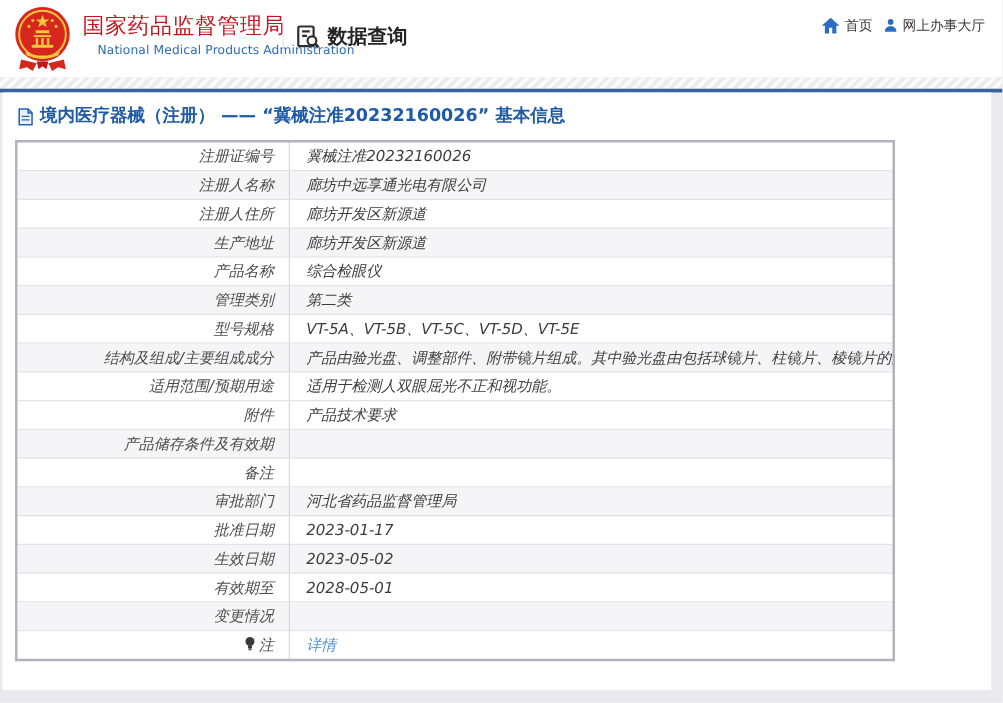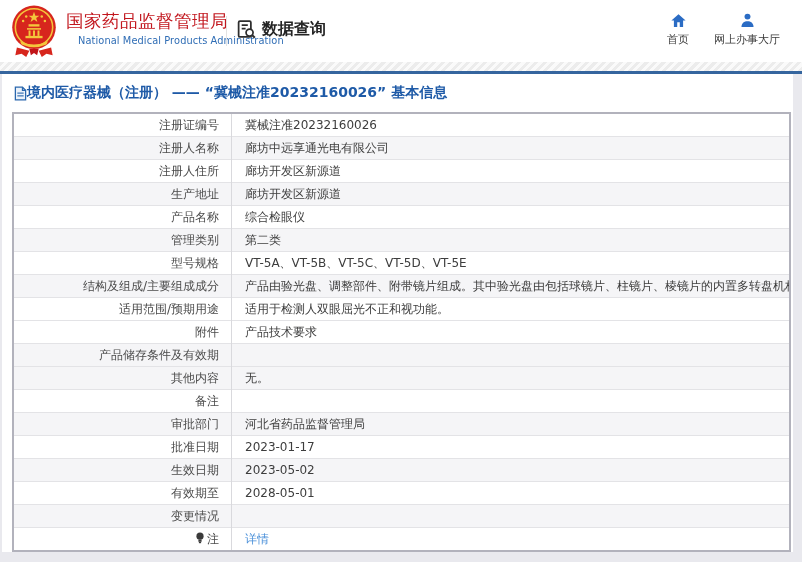--- a/index.html
+++ b/index.html
@@ -8,38 +8,38 @@
 
   
   .header{position:absolute;top:0;left:0;width:802px;height:62px;background:#fff;}
   .emblem{position:absolute;left:9px;top:4px;width:50px;height:56px;}
   .brand{position:absolute;left:66px;top:11px;}
   .brand-cn{font-size:17.5px;font-weight:normal;color:var(--brand-red,#c2171e);letter-spacing:0.5px;line-height:1.2;}
   .brand-en{font-size:9.8px;color:var(--brand-blue,#2f6db5);margin-top:3px;letter-spacing:0.1px;margin-left:12px;}
   .header-divider{position:absolute;left:226px;top:16px;width:1px;height:30px;background:#e3e3e3;}
   .dq{position:absolute;left:236px;top:19px;display:flex;align-items:center;gap:5px;cursor:pointer;}
   .dq-label{font-size:16px;font-weight:bold;color:#242424;}
-  .nav-item{position:absolute;top:12px;display:flex;flex-direction:column;align-items:center;gap:3px;cursor:pointer;}
+  .nav-item{position:absolute;top:12px;display:flex;flex-direction:row;align-items:center;gap:3px;cursor:pointer;}
   .nav-home{left:656px;width:44px;}
   .nav-hall{left:706px;width:82px;}
   .nav-label{font-size:11px;color:#3a3a3a;white-space:nowrap;}
 
   
   .stripes{position:absolute;top:62px;left:0;width:802px;height:9px;
     background:repeating-linear-gradient(135deg,#ececec 0 3px,#fafafa 3px 6px);}
   .blueline{position:absolute;top:71px;left:0;width:802px;height:3px;background:var(--divider-blue,#35659e);}
 
   
   .panel{position:absolute;left:2px;top:74px;width:791px;height:478px;background:#fff;}
-  .page-title{position:absolute;left:12px;top:10px;display:flex;align-items:center;
+  .page-title{position:absolute;left:12px;top:10px;display:flex;align-items:center;gap:5px;
     color:var(--title-blue,#1e5aa7);font-size:14px;font-weight:bold;white-space:nowrap;}
 
   
-  .info-table{position:absolute;left:10px;top:38px;width:779px;border-collapse:collapse;table-layout:fixed;
-    border:2px solid #b2b2bc;background:#fff;}
+  .info-table{position:absolute;left:10px;top:38px;width:704px;border-collapse:collapse;table-layout:fixed;
+    border:2px solid #b2b2bc;background:#fff;font-style:italic;}
   .info-table td{height:22px;border-top:1px solid #e3e3e6;font-size:12px;white-space:nowrap;overflow:hidden;}
   .info-table tr:first-child td{border-top:none;}
   .cell-label{width:201px;text-align:right;padding:0 12px 0 4px;color:#4b4b4b;border-right:1px solid #d9d9dd;}
   .cell-value{padding:0 6px 0 13px;color:#3d3d3d;}
   tr.alt{background:var(--row-alt-bg,#f5f5f7);}
   .cell-value a{color:var(--link-blue,#4a90d9);text-decoration:none;}
   .note-icon{display:inline-block;vertical-align:-1px;margin-right:2px;}
 </style>
 </head>
 <body>
@@ -149,24 +149,20 @@
     <td class="cell-value">适用于检测人双眼屈光不正和视功能。</td>
   </tr>
           <tr class="info-row">
     <td class="cell-label"><span class="label-text">附件</span></td>
     <td class="cell-value">产品技术要求</td>
   </tr>
           <tr class="info-row alt">
     <td class="cell-label"><span class="label-text">产品储存条件及有效期</span></td>
     <td class="cell-value"></td>
   </tr>
-          <tr class="info-row alt">
-    <td class="cell-label"><span class="label-text">其他内容</span></td>
-    <td class="cell-value">无。</td>
-  </tr>
           <tr class="info-row">
     <td class="cell-label"><span class="label-text">备注</span></td>
     <td class="cell-value"></td>
   </tr>
           <tr class="info-row alt">
     <td class="cell-label"><span class="label-text">审批部门</span></td>
     <td class="cell-value">河北省药品监督管理局</td>
   </tr>
           <tr class="info-row">
     <td class="cell-label"><span class="label-text">批准日期</span></td>

